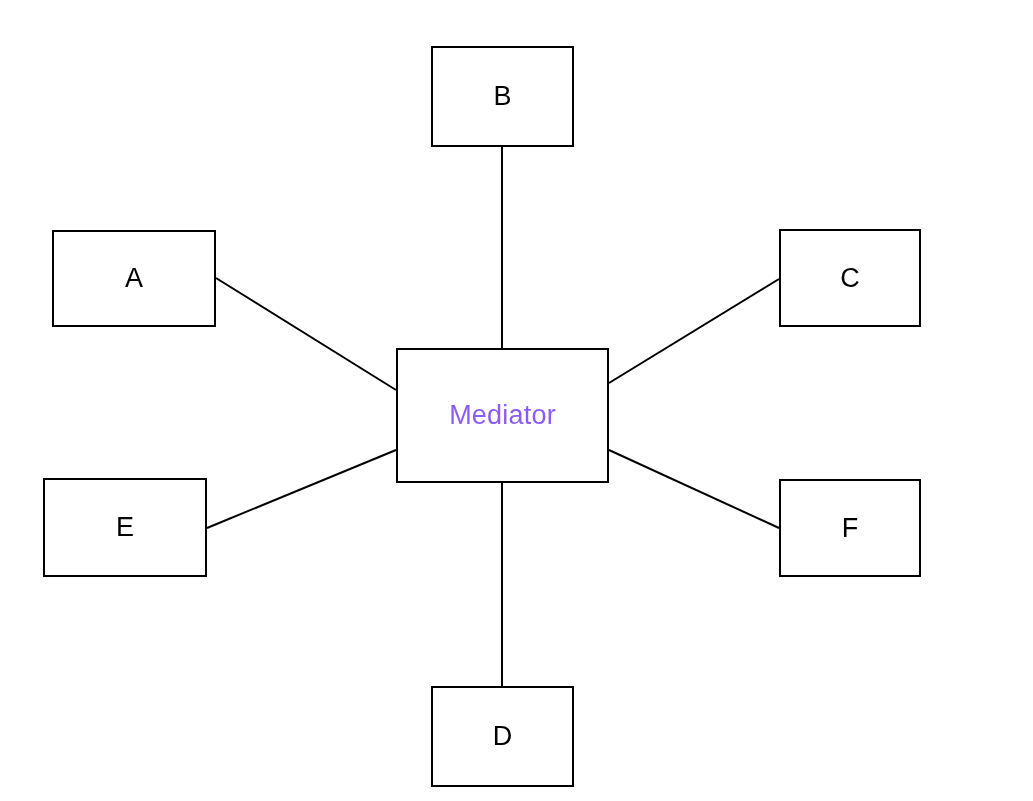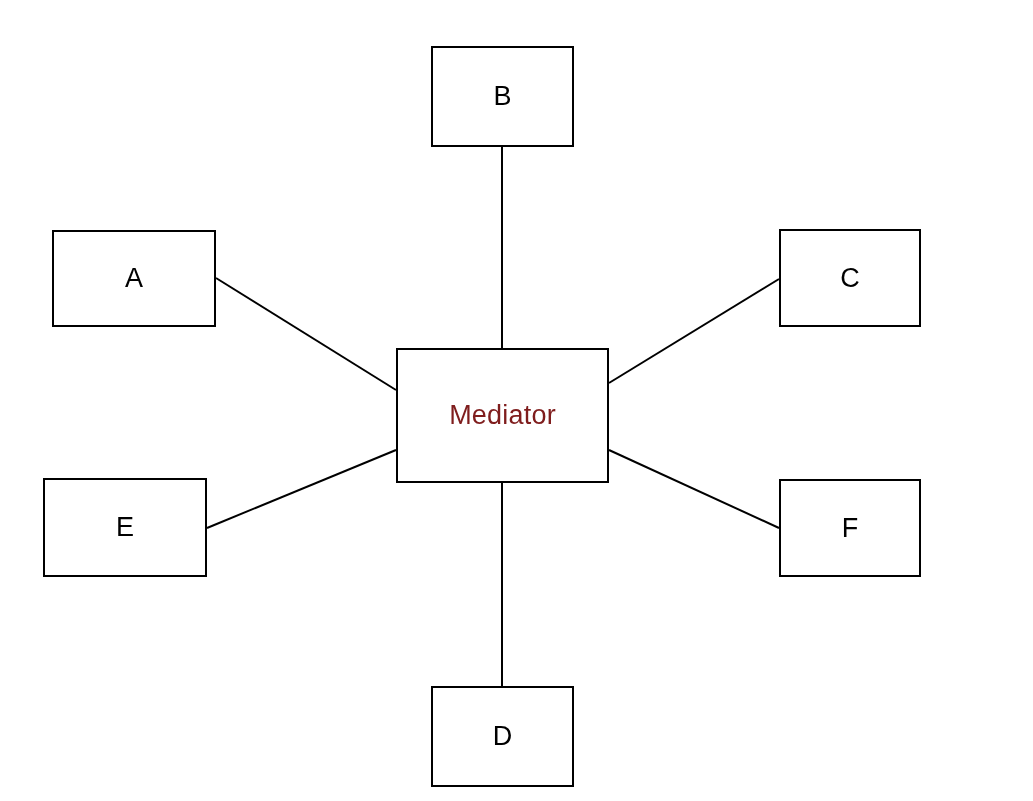--- a/index.html
+++ b/index.html
@@ -75,16 +75,16 @@
 
   <div class="node" style="left: 43px; top: 478px; width: 164px; height: 99px; border-width: 2px; border-color: rgb(0, 0, 0); background: rgb(255, 255, 255);">
     <span class="node-label" style="font-size: 27px; color: rgb(0, 0, 0);">E</span>
   </div>
 
   <div class="node" style="left: 779px; top: 479px; width: 142px; height: 98px; border-width: 2px; border-color: rgb(0, 0, 0); background: rgb(255, 255, 255);">
     <span class="node-label" style="font-size: 27px; color: rgb(0, 0, 0);">F</span>
   </div>
 
   <div class="node" style="left: 396px; top: 348px; width: 213px; height: 135px; border-width: 2px; border-color: rgb(0, 0, 0); background: rgb(255, 255, 255);">
-    <span class="node-label" style="font-size: 27px; color: #7f1d1d;">Mediator</span>
+    <span class="node-label" style="font-size: 27px; color: #8b5cf6;">Mediator</span>
   </div>
 
 </div>
 
 </body></html>

